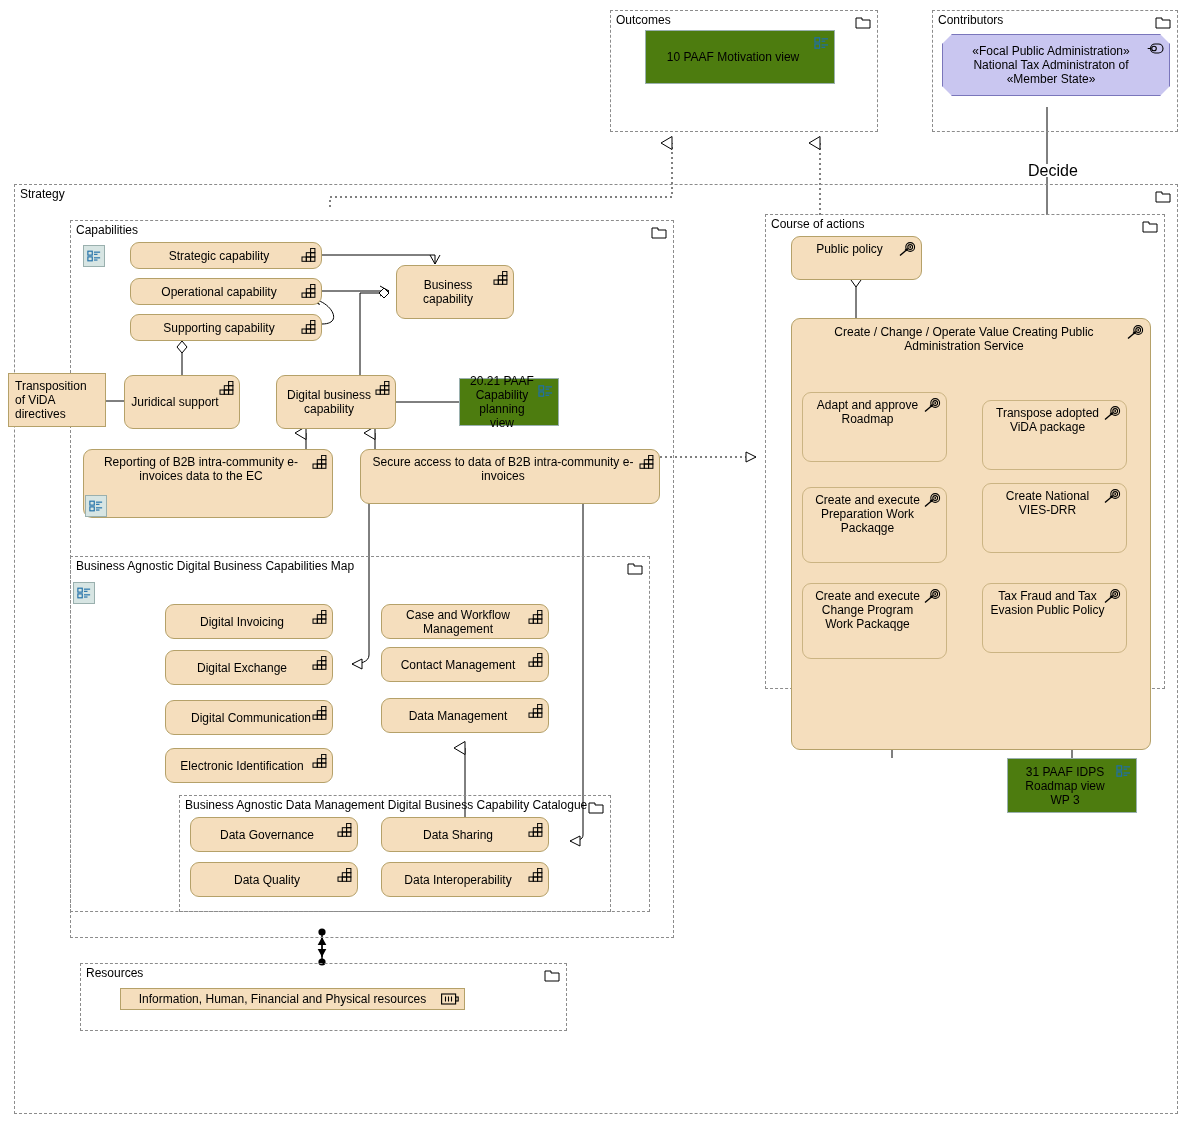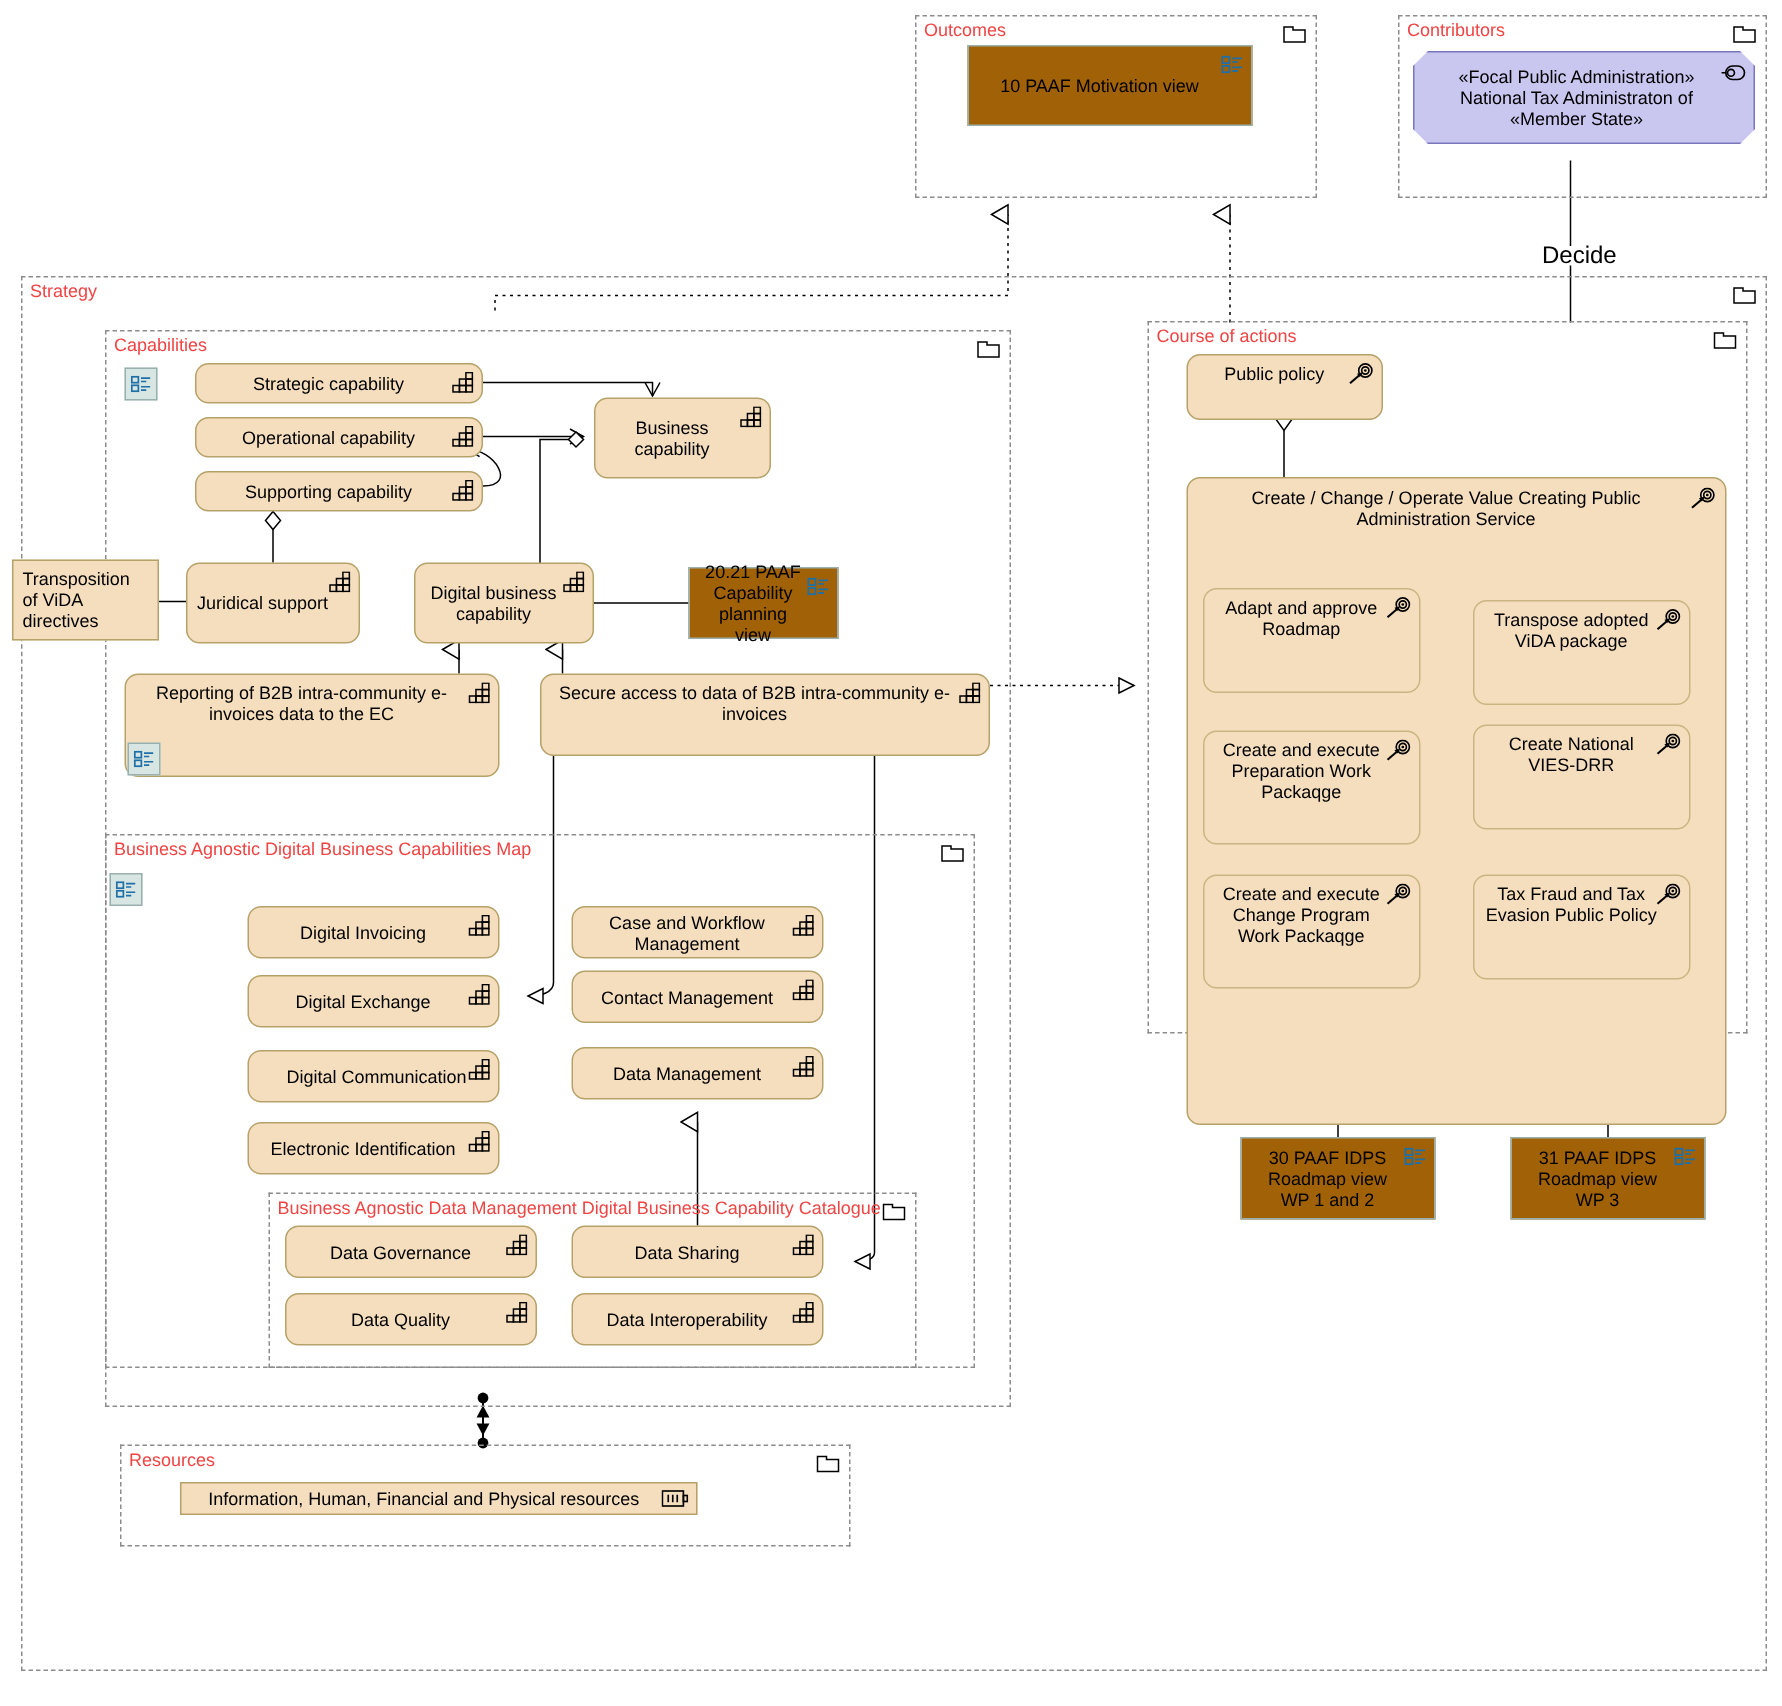--- a/index.html
+++ b/index.html
@@ -28,21 +28,21 @@
   .group{
     position:absolute;
     border:1px dashed #8c8c8c;
     background:transparent;
     box-sizing:border-box;
   }
   .group > .grp-label{
     position:absolute;
     left:5px; top:2px;
     font-size:12px;
-    color:#ef4444;
+    color:#000000;
     white-space:nowrap;
     line-height:14px;
   }
   .folder-icon{
     position:absolute;
     right:6px; top:5px;
     width:16px; height:13px;
   }
   
   .el{
@@ -59,21 +59,21 @@
     color:#000;
     padding:3px 20px 3px 6px;
   }
   .el.rounded{ border-radius:9px; }
   .el.sq{ border-radius:0; }
   .el .lbl{ display:block; width:100%; }
   .el.topalign{ align-items:flex-start; padding-top:5px; }
 
   
   .el.viewref{
-    background:#a16207;
+    background:#4d7c0f;
     border:1px solid #9ab0ae;
     border-radius:0;
   }
   
   .el.role{
     background:#c9c6f0;
     border:1px solid #7a76bb;
     border-radius:0;
     clip-path:polygon(10px 0,calc(100% - 10px) 0,100% 10px,100% calc(100% - 10px),calc(100% - 10px) 100%,10px 100%,0 calc(100% - 10px),0 10px);
   }
@@ -621,31 +621,20 @@
     <span class="lbl">Tax Fraud and Tax Evasion Public Policy</span>
     <svg class="ic" style="width:17px;height:15px;" viewBox="0 0 17 15">
         <circle cx="11.2" cy="5" r="4.4" fill="none" stroke="#000" stroke-width="1.1"></circle>
         <circle cx="11.2" cy="5" r="2.4" fill="none" stroke="#000" stroke-width="1.1"></circle>
         <circle cx="11.2" cy="5" r="0.9" fill="#000"></circle>
         <path d="M1 13.5 L8.6 7" stroke="#000" stroke-width="1.4"></path>
         <path d="M9.4 6.2 L5.6 7.1 L7.6 9.3 z" fill="#000"></path>
       </svg>
   </div>
 
-  <div class="el viewref" style="left:827px;top:758px;width:130px;height:55px;">
-    <span class="lbl">30 PAAF IDPS Roadmap view WP 1 and 2</span>
-    <svg class="ic" viewBox="0 0 16 14">
-      <rect x="1" y="1.5" width="5" height="4.5" fill="none" stroke="#1f6fa8" stroke-width="1.3"></rect>
-      <rect x="1" y="8" width="5" height="4.5" fill="none" stroke="#1f6fa8" stroke-width="1.3"></rect>
-      <line x1="8" y1="2.6" x2="15" y2="2.6" stroke="#1f6fa8" stroke-width="1.3"></line>
-      <line x1="8" y1="5.1" x2="12" y2="5.1" stroke="#1f6fa8" stroke-width="1.3"></line>
-      <line x1="8" y1="9.1" x2="15" y2="9.1" stroke="#1f6fa8" stroke-width="1.3"></line>
-      <line x1="8" y1="11.6" x2="12" y2="11.6" stroke="#1f6fa8" stroke-width="1.3"></line>
-    </svg>
-  </div>
   <div class="el viewref" style="left:1007px;top:758px;width:130px;height:55px;">
     <span class="lbl">31 PAAF IDPS Roadmap view WP 3</span>
     <svg class="ic" viewBox="0 0 16 14">
       <rect x="1" y="1.5" width="5" height="4.5" fill="none" stroke="#1f6fa8" stroke-width="1.3"></rect>
       <rect x="1" y="8" width="5" height="4.5" fill="none" stroke="#1f6fa8" stroke-width="1.3"></rect>
       <line x1="8" y1="2.6" x2="15" y2="2.6" stroke="#1f6fa8" stroke-width="1.3"></line>
       <line x1="8" y1="5.1" x2="12" y2="5.1" stroke="#1f6fa8" stroke-width="1.3"></line>
       <line x1="8" y1="9.1" x2="15" y2="9.1" stroke="#1f6fa8" stroke-width="1.3"></line>
       <line x1="8" y1="11.6" x2="12" y2="11.6" stroke="#1f6fa8" stroke-width="1.3"></line>
     </svg>

